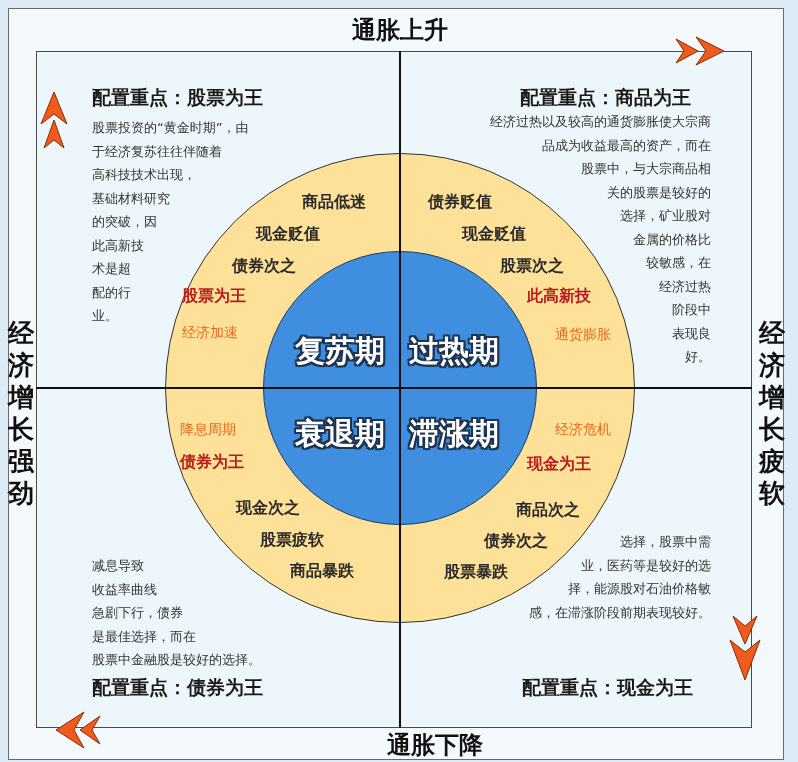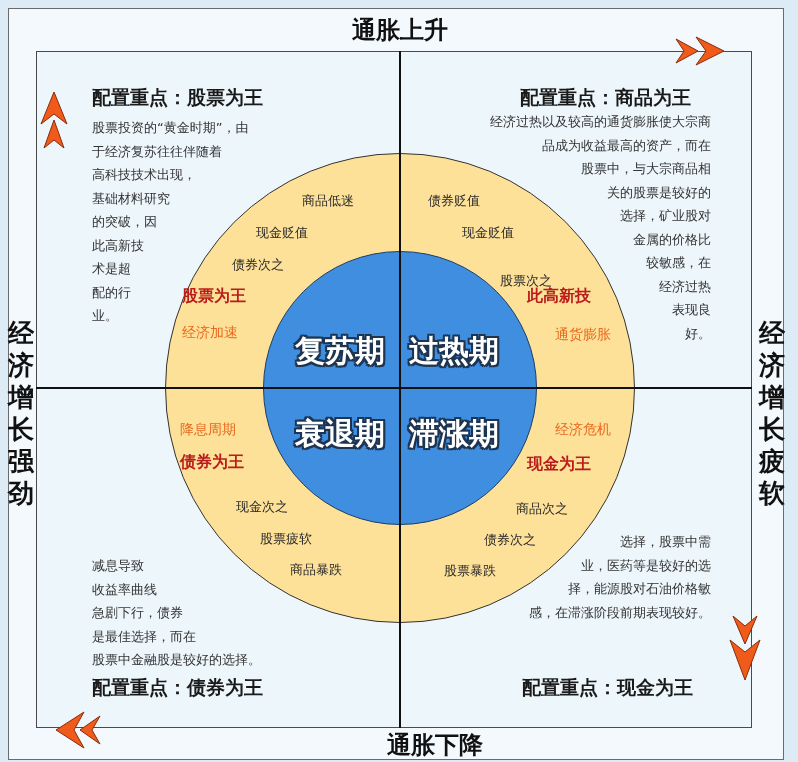--- a/index.html
+++ b/index.html
@@ -12,21 +12,21 @@
   .vline{position:absolute;left:399px;top:51px;width:2px;height:677px;background:#111;z-index:5;}
   .hline{position:absolute;left:36px;top:387px;width:716px;height:2px;background:#111;z-index:5;}
   .ring{position:absolute;left:165px;top:153px;width:470px;height:470px;border-radius:50%;
         background:#fde199;border:1.5px solid #333;box-sizing:border-box;z-index:2;}
   .core{position:absolute;left:263px;top:251px;width:274px;height:274px;border-radius:50%;
         background:#3f8ee0;border:1.5px solid #1c3d66;box-sizing:border-box;z-index:3;}
   .axis-title{position:absolute;font-weight:bold;font-size:24px;color:#111;z-index:6;}
   .vert{position:absolute;font-weight:bold;font-size:26px;line-height:32px;width:30px;text-align:center;color:#111;z-index:6;}
   .phase{position:absolute;font-size:30px;font-weight:bold;color:#fff;z-index:6;
          text-shadow:-2px -2px 0 #1e3552,2px -2px 0 #1e3552,-2px 2px 0 #1e3552,2px 2px 0 #1e3552,0 2px 0 #1e3552,2px 0 0 #1e3552,-2px 0 0 #1e3552,0 -2px 0 #1e3552;}
-  .ring-item{position:absolute;font-size:13px;color:#2a2a2a;z-index:6;white-space:nowrap;}
+  .ring-item{position:absolute;font-size:16px;color:#2a2a2a;z-index:6;white-space:nowrap;font-weight:bold;}
   .king{position:absolute;font-size:16px;font-weight:bold;color:#b91c1c;z-index:6;white-space:nowrap;}
   .theme{position:absolute;font-size:14px;color:#e8691e;z-index:6;white-space:nowrap;}
   .focus{position:absolute;font-size:19px;font-weight:bold;color:#1a1a1a;z-index:6;white-space:nowrap;}
   .desc{position:absolute;font-size:13px;line-height:23.5px;color:#333;z-index:6;}
   .desc div{white-space:nowrap;}
   .desc.right{text-align:right;}
   .arrow{position:absolute;z-index:7;}
 </style>
 </head>
 <body>
@@ -101,26 +101,27 @@
 <div class="focus" style="left:520px;top:85px;">配置重点：商品为王</div>
 <div class="desc right" style="right:87px;top:110px;">
   <div>经济过热以及较高的通货膨胀使大宗商</div>
   <div>品成为收益最高的资产，而在</div>
   <div>股票中，与大宗商品相</div>
   <div>关的股票是较好的</div>
   <div>选择，矿业股对</div>
   <div>金属的价格比</div>
   <div>较敏感，在</div>
   <div>经济过热</div>
+  <div>阶段中</div>
   <div>表现良</div>
   <div>好。</div>
 </div>
 <div class="ring-item" style="left:428px;top:192px;">债券贬值</div>
 <div class="ring-item" style="left:462px;top:224px;">现金贬值</div>
-<div class="ring-item" style="left:500px;top:256px;margin-top:16px;">股票次之</div>
+<div class="ring-item" style="left:500px;top:256px;">股票次之</div>
 <div class="king" style="left:527px;top:286px;">此高新技</div>
 <div class="theme" style="left:555px;top:326px;">通货膨胀</div>
 
 <div class="theme" style="left:180px;top:421px;">降息周期</div>
 <div class="king" style="left:180px;top:452px;">债券为王</div>
 <div class="ring-item" style="left:236px;top:498px;">现金次之</div>
 <div class="ring-item" style="left:260px;top:530px;">股票疲软</div>
 <div class="ring-item" style="left:290px;top:561px;">商品暴跌</div>
 <div class="desc" style="left:92px;top:554px;">
   <div>减息导致</div>

